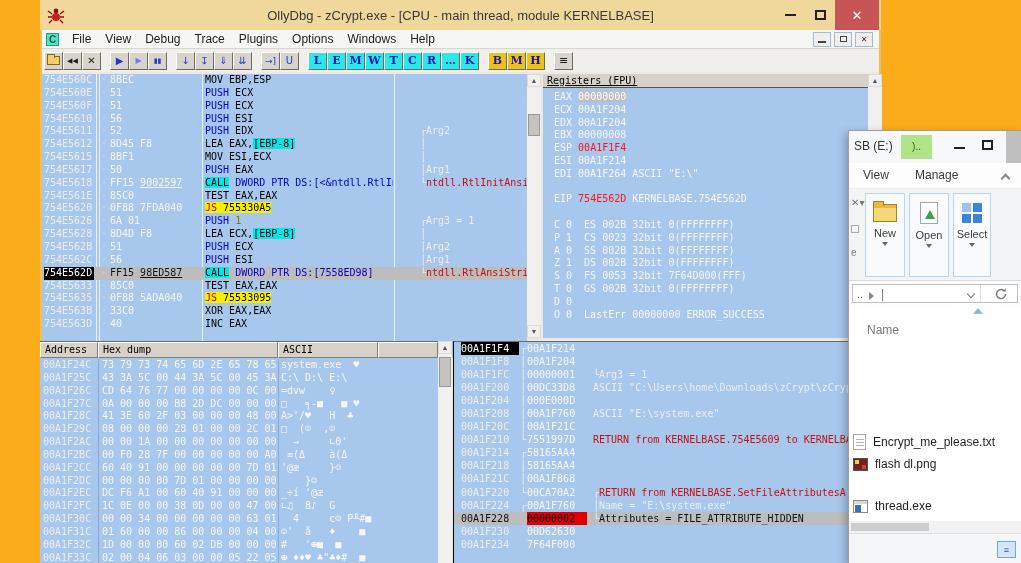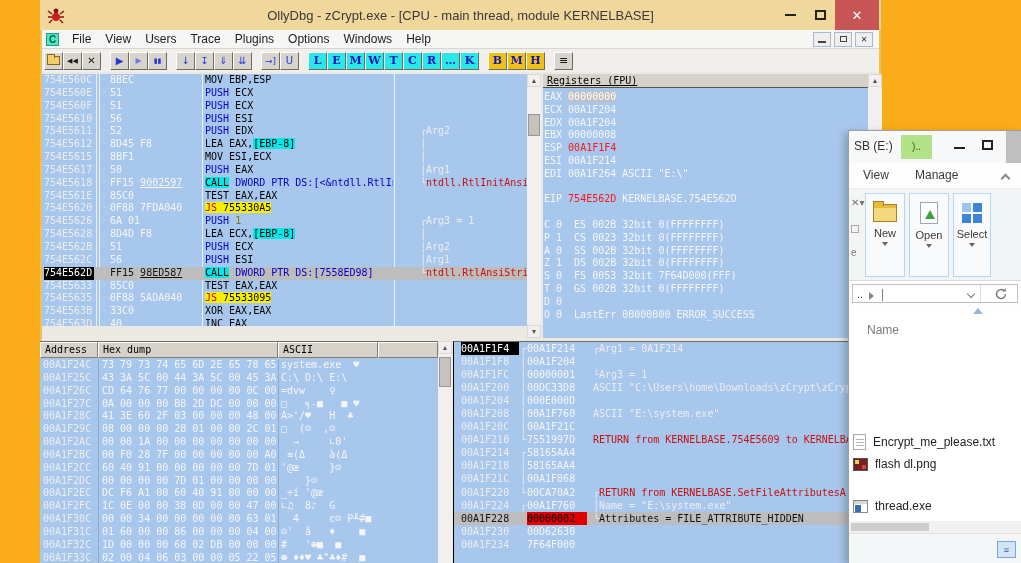--- a/index.html
+++ b/index.html
@@ -36,21 +36,21 @@
     font-family:"DejaVu Sans",sans-serif;flex:none;}
   .tb-btn.letter{font-family:"DejaVu Serif",serif;font-weight:bold;font-size:11px;color:#1414B8;}
   .gapL{margin-left:9px;}
   .folder-ic{position:relative;width:13px;height:9px;background:#F2CE6B;border:1px solid #8A6914;}
   .folder-ic:before{content:"";position:absolute;left:-1px;top:-3px;width:6px;height:3px;
     background:#F2CE6B;border:1px solid #8A6914;border-bottom:none;}
 
   
   #workspace{position:absolute;left:2px;top:72px;width:837px;height:491px;background:#ECE9E2;}
   .pane{position:absolute;background:#A8C7ED;overflow:hidden;}
-  #pane-disasm{left:0;top:2px;width:485px;height:252px;text-decoration:underline;}
+  #pane-disasm{left:0;top:2px;width:485px;height:284px;text-decoration:underline;}
   #sb-disasm{left:485px;top:2px;width:14px;height:264px;}
   #pane-regs{left:501px;top:2px;width:325px;height:264px;}
   #sb-regs{left:826px;top:2px;width:14px;height:264px;}
   #pane-dump{left:-2px;top:269px;width:398px;height:222px;border-top:1px solid #6B6B6B;}
   #sb-dump{left:396px;top:269px;width:14px;height:222px;}
   #pane-stack{left:411px;top:269px;width:413px;height:222px;border-top:1px solid #6B6B6B;border-left:1px solid #000;}
   #sb-stack{left:824px;top:269px;width:14px;height:222px;}
 
   .scrollbar{position:absolute;background:#F2F0EE;}
   .sb-arrow{position:absolute;left:0;width:14px;height:13px;color:#555;font-size:7px;
@@ -76,21 +76,21 @@
   .tk.cm{color:#EDEDED;}
   .tk.fn{color:#C81010;}
   .tk.cmk{color:#111;}
   .tk.u{text-decoration:underline;}
   .vline{position:absolute;top:0;bottom:0;width:1px;background:rgba(255,255,255,0.75);}
 
   
   #regs-header{height:14px;background:#D6D2C9;border-bottom:1px solid #555;
     font-family:"DejaVu Sans Mono",monospace;font-size:10px;color:#000;padding-left:4px;
     text-decoration:underline;line-height:14px;}
-  .rrow{height:12.8px;line-height:12.8px;white-space:pre;padding-left:1px;color:#F6F6F6;}
+  .rrow{height:12.8px;line-height:12.8px;white-space:pre;padding-left:11px;color:#F6F6F6;}
   .rrow .r{color:#FF1515;} .rrow .hlg{background:#BFBFBF;color:#FFF;}
 
   
   .dump-head{position:absolute;top:0;height:16px;background:#D6D2C9;border:1px solid;
     border-color:#FFF #807D75 #807D75 #FFF;font-family:"DejaVu Sans Mono",monospace;
     font-size:10px;line-height:14px;color:#000;padding-left:4px;}
   .hrow{position:relative;height:12.85px;line-height:12.85px;white-space:pre;color:#F6F6F6;}
   .hrow .adr{position:absolute;left:3px;color:#EDEDED;}
   .hrow .hex{position:absolute;left:62px;width:176px;overflow:hidden;}
   .hrow .asc{position:absolute;left:241px;width:97px;overflow:hidden;}
@@ -193,21 +193,21 @@
         <i></i>
       </div>
     <div class="cap-btn" id="btn-close">✕</div>
   </div>
 
   <div id="menubar">
     <div id="c-icon">C</div>
 
     <div class="menu-item">File</div>
       <div class="menu-item">View</div>
-      <div class="menu-item">Users</div>
+      <div class="menu-item">Debug</div>
       <div class="menu-item">Trace</div>
       <div class="menu-item">Plugins</div>
       <div class="menu-item">Options</div>
       <div class="menu-item">Windows</div>
       <div class="menu-item">Help</div>
       <div id="mdi-btns">
       <div class="mdi-btn">
           <i class="bar"></i>
         </div>
       <div class="mdi-btn">
@@ -338,21 +338,21 @@
           <div class="hrow"><span class="adr">00A1F33C</span><span class="hex">02 00 04 06 03 00 00 05 22 05</span><span class="asc">☻ ♦♦♥ ♣"♣♦#  ■</span></div>
         </div>
     </div>
     <div class="scrollbar" id="sb-dump">
       <div class="sb-arrow" style="top:0">▲</div>
       <div class="sb-thumb" style="top:16px;height:30px"></div>
     </div>
 
     <div class="pane mono" id="pane-stack">
       <div id="stack-rows">
-          <div class="srow sel0"><span class="adr">00A1F1F4</span><span class="vb">┌</span><span class="val">00A1F214</span><span class="cmt"><span class="tk br">┌</span><span class="tk cm">Arg1 = 0A1F214</span></span></div>
+          <div class="srow sel0"><span class="adr">00A1F1F4</span><span class="vb">┌</span><span class="val">00A1F214</span></div>
           <div class="srow"><span class="adr">00A1F1F8</span><span class="vb">│</span><span class="val">00A1F204</span></div>
           <div class="srow"><span class="adr">00A1F1FC</span><span class="vb">│</span><span class="val">00000001</span><span class="cmt"><span class="tk br">└</span><span class="tk cm">Arg3 = 1</span></span></div>
           <div class="srow"><span class="adr">00A1F200</span><span class="vb">│</span><span class="val">00DC33D8</span><span class="cmt"><span class="tk cm">ASCII "C:\Users\home\Downloads\zCrypt\zCrypt.exe</span></span></div>
           <div class="srow"><span class="adr">00A1F204</span><span class="vb">│</span><span class="val">000E000D</span><span class="cmt"></span></div>
           <div class="srow"><span class="adr">00A1F208</span><span class="vb">│</span><span class="val">00A1F760</span><span class="cmt"><span class="tk cm">ASCII "E:\system.exe"</span></span></div>
           <div class="srow"><span class="adr">00A1F20C</span><span class="vb">│</span><span class="val">00A1F21C</span><span class="cmt"></span></div>
           <div class="srow"><span class="adr">00A1F210</span><span class="vb">└</span><span class="val">7551997D</span><span class="cmt"><span class="tk fn">RETURN from KERNELBASE.754E5609 to KERNELBASE.Se</span></span></div>
           <div class="srow"><span class="adr">00A1F214</span><span class="vb">┌</span><span class="val">58165AA4</span><span class="cmt"></span></div>
           <div class="srow"><span class="adr">00A1F218</span><span class="vb">│</span><span class="val">58165AA4</span><span class="cmt"></span></div>
           <div class="srow"><span class="adr">00A1F21C</span><span class="vb">│</span><span class="val">00A1F868</span><span class="cmt"></span></div>

